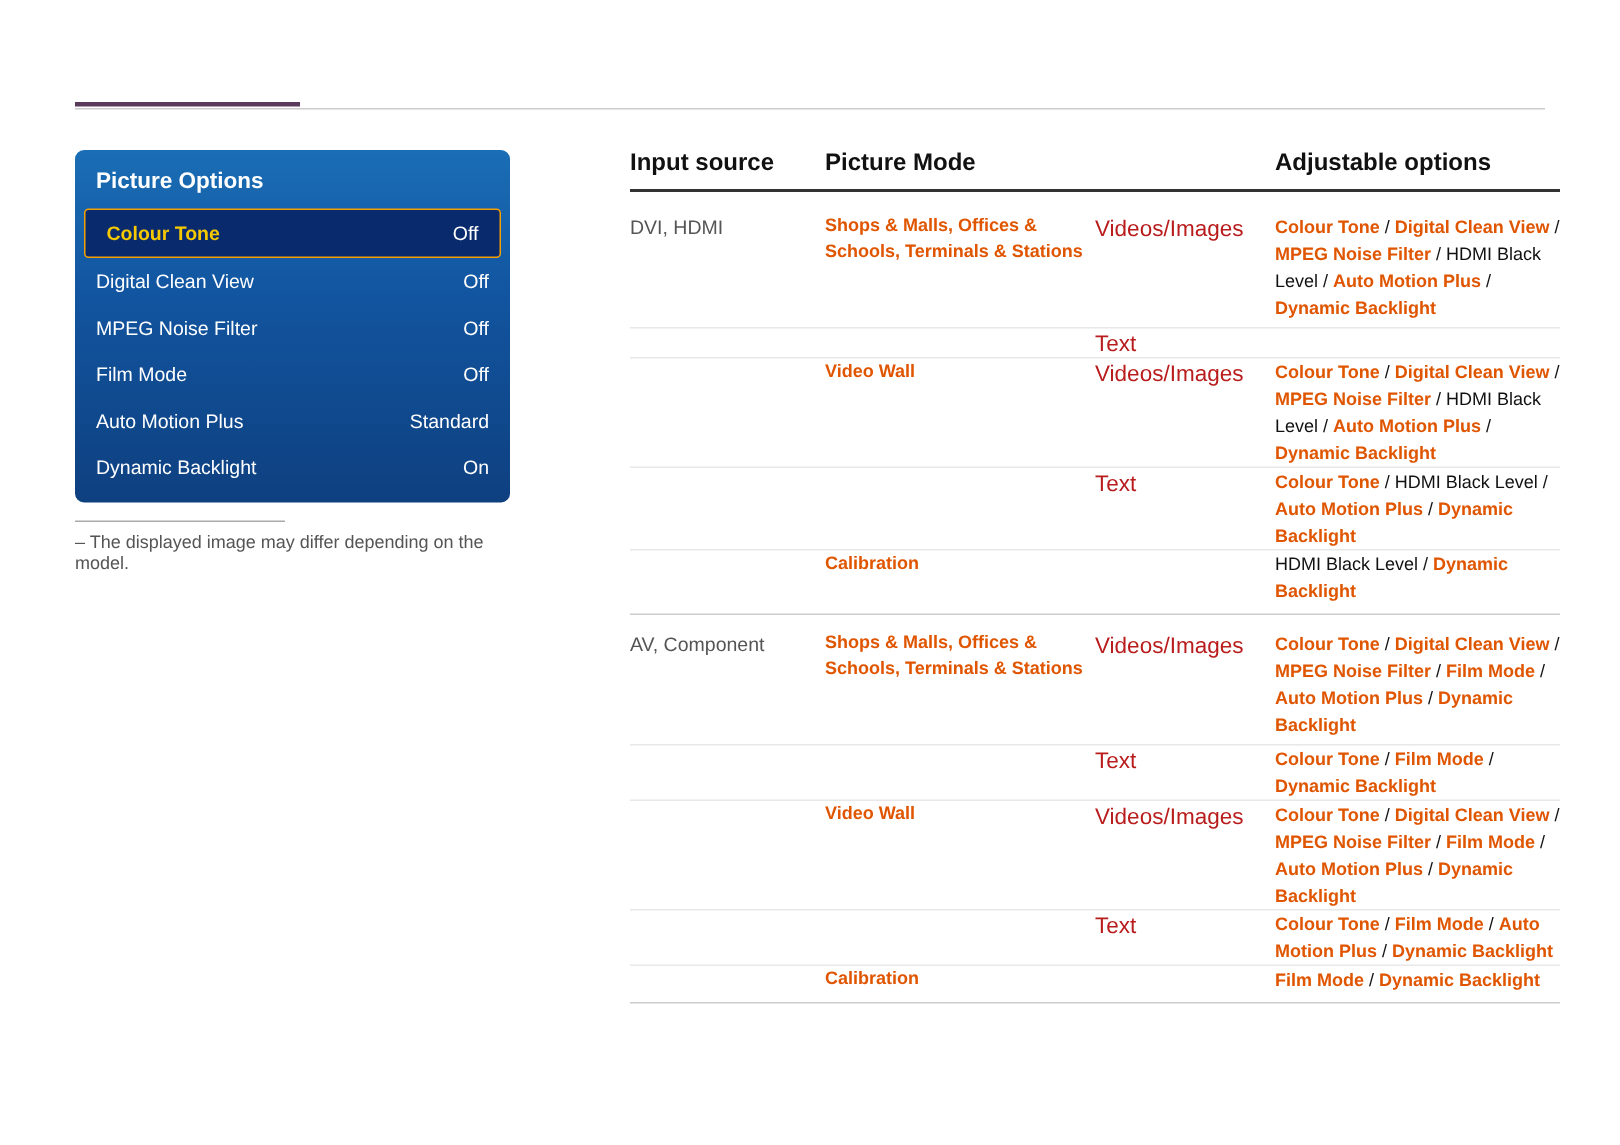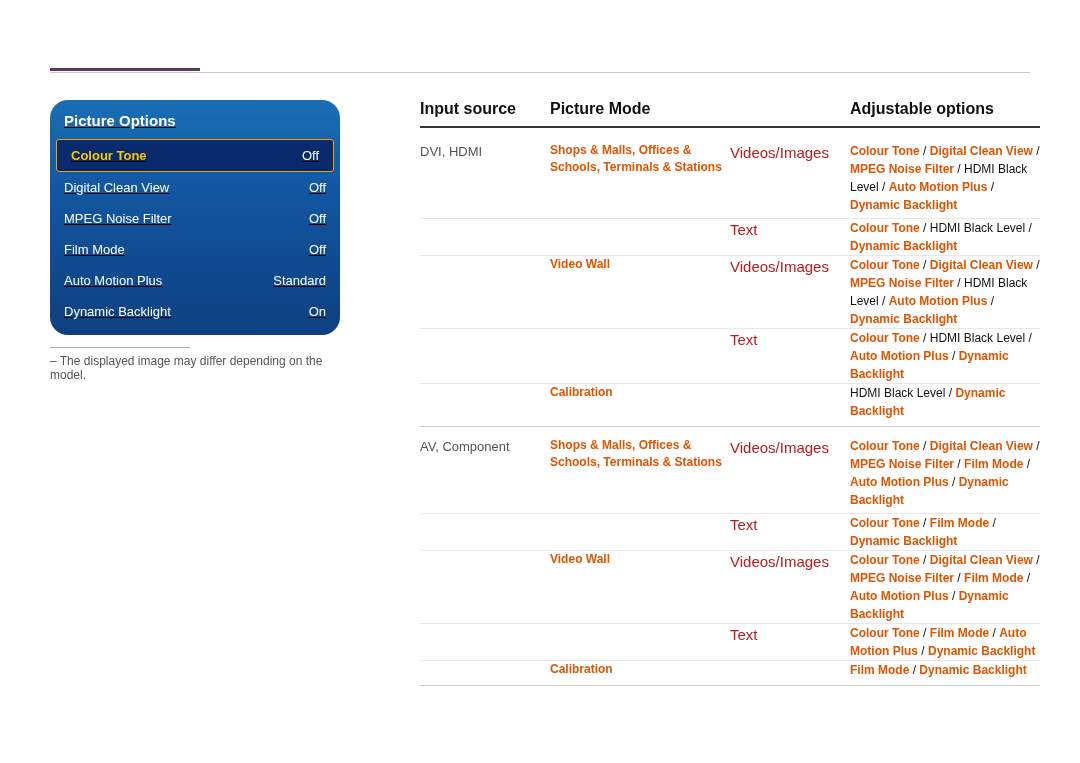--- a/index.html
+++ b/index.html
@@ -33,23 +33,22 @@
     
     .left-panel {
       position: absolute;
       top: 100px;
       left: 50px;
       width: 290px;
     }
 
     .panel-box {
       background: linear-gradient(180deg, #1a6eb5 0%, #1255a0 40%, #0e4080 100%);
-      border-radius: 18px;
+      border-radius: 6px;
       padding: 12px 0 8px 0;
-      text-decoration: underline;
     }
 
     .panel-title {
       color: #fff;
       font-size: 15px;
       font-weight: bold;
       padding: 0 14px 10px 14px;
     }
 
     .menu-item {
@@ -228,21 +227,20 @@
         <div class="table-row">
           <div class="cell-input-source">DVI, HDMI</div>
           <div class="cell-picture-mode">Shops &amp; Malls, Offices &amp; Schools, Terminals &amp; Stations</div>
           <div class="cell-content-type">Videos/Images</div>
           <div class="cell-adjustable"><span class="orange">Colour Tone</span><span class="normal"> / </span><span class="orange">Digital Clean View</span><span class="normal"> / </span><span class="orange">MPEG Noise Filter</span><span class="normal"> / HDMI Black Level / </span><span class="orange">Auto Motion Plus</span><span class="normal"> / </span><span class="orange">Dynamic Backlight</span></div>
         </div>
         <div class="sub-row">
           <div class="cell-input-source"></div>
           <div class="cell-picture-mode"></div>
           <div class="cell-content-type">Text</div>
-          <div class="cell-adjustable"><span class="orange">Colour Tone</span><span class="normal"> / HDMI Black Level / </span><span class="orange">Dynamic Backlight</span></div>
         </div>
         <div class="sub-row">
           <div class="cell-input-source"></div>
           <div class="cell-picture-mode">Video Wall</div>
           <div class="cell-content-type">Videos/Images</div>
           <div class="cell-adjustable"><span class="orange">Colour Tone</span><span class="normal"> / </span><span class="orange">Digital Clean View</span><span class="normal"> / </span><span class="orange">MPEG Noise Filter</span><span class="normal"> / HDMI Black Level / </span><span class="orange">Auto Motion Plus</span><span class="normal"> / </span><span class="orange">Dynamic Backlight</span></div>
         </div>
         <div class="sub-row">
           <div class="cell-input-source"></div>
           <div class="cell-picture-mode"></div>

